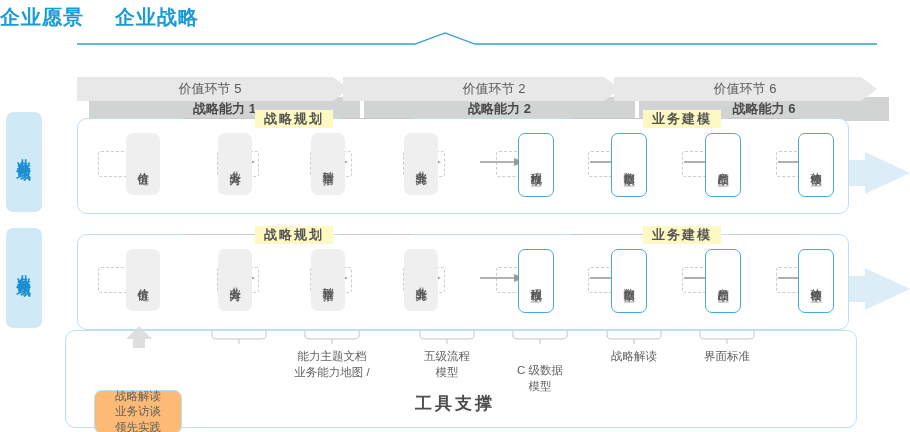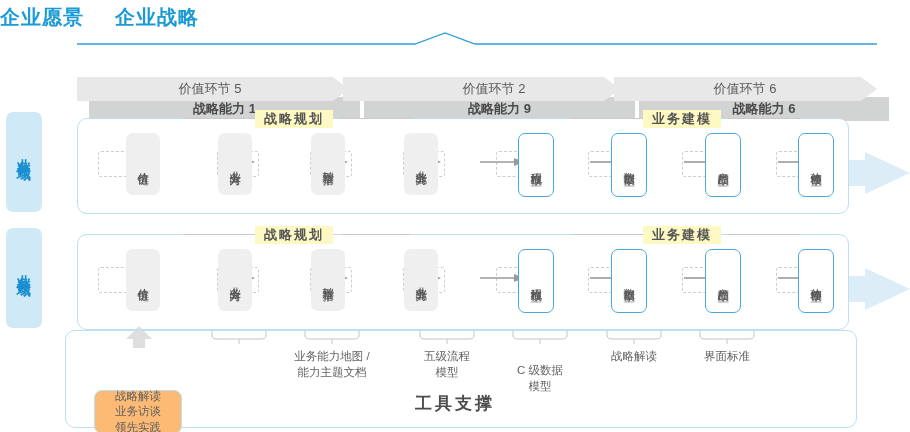--- a/index.html
+++ b/index.html
@@ -133,21 +133,21 @@
 
   <svg class="blue-line" width="800" height="14" viewBox="0 0 800 14">
     <polyline points="0,12 338,12 368,1 398,12 800,12" fill="none" stroke="#2f9fd6" stroke-width="1.3"></polyline>
   </svg>
 
   <div class="cap-row">
     <div class="cap-cell" style="width:271px">
       <span>战略能力 1</span>
     </div>
     <div class="cap-cell" style="width:271px">
-      <span>战略能力 9</span>
+      <span>战略能力 2</span>
     </div>
     <div class="cap-cell" style="width:250px">
       <span>战略能力 6</span>
     </div>
   </div>
 
   <div class="vc-row">
     <svg class="vc-svg" width="800" height="24" viewBox="0 0 800 24">
       <polygon points="0,0 256,0 272,12 256,24 0,24" fill="#e8e8e8"></polygon>
       <polygon points="266,0 527,0 543,12 527,24 266,24" fill="#e8e8e8"></polygon>
@@ -355,22 +355,22 @@
   <div class="tool-box" style="left:94px;top:342px;width:86px;height:42px">
     <div>
       <div>战略解读</div>
       <div>业务访谈</div>
       <div>领先实践</div>
     </div>
   </div>
 
 
   <div class="tool-label" style="left:276px;top:349px;width:112px">
+    <div>能力主题文档</div>
     <div>业务能力地图 /</div>
-    <div>能力主题文档</div>
   </div>
 
   <div class="tool-label" style="left:407px;top:349px;width:80px">
     <div>五级流程</div>
     <div>模型</div>
   </div>
 
   <div class="tool-label" style="left:500px;top:363px;width:80px">
     <div>C 级数据</div>
     <div>模型</div>

